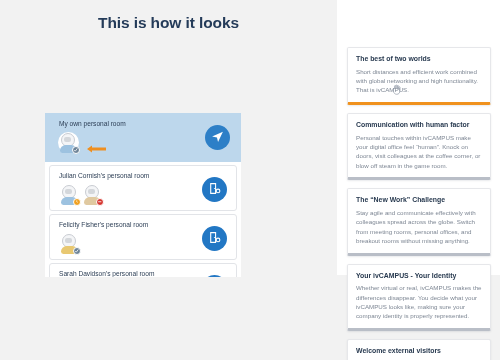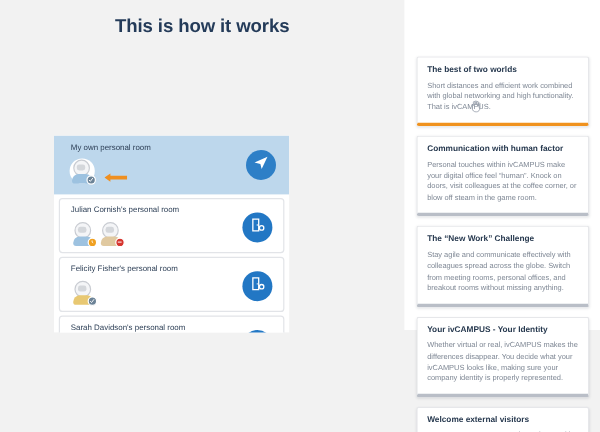--- a/index.html
+++ b/index.html
@@ -214,21 +214,21 @@
     position: absolute;
     left: 44px;
     top: 33px;
     width: 9px;
     height: 11px;
   }
 </style>
 </head>
 <body>
 
-<div id="page-title">This is how it works</div>
+<div id="page-title">This is how it looks</div>
 
 <div id="rooms-panel">
     <div class="room-row first">
       <div class="room-title">My own personal room</div>
       <div class="avatars">
         <div class="avatar shirt-blue">
           <div class="head"></div>
           <div class="face"></div>
           <div class="body"></div>
           <div class="badge check">

